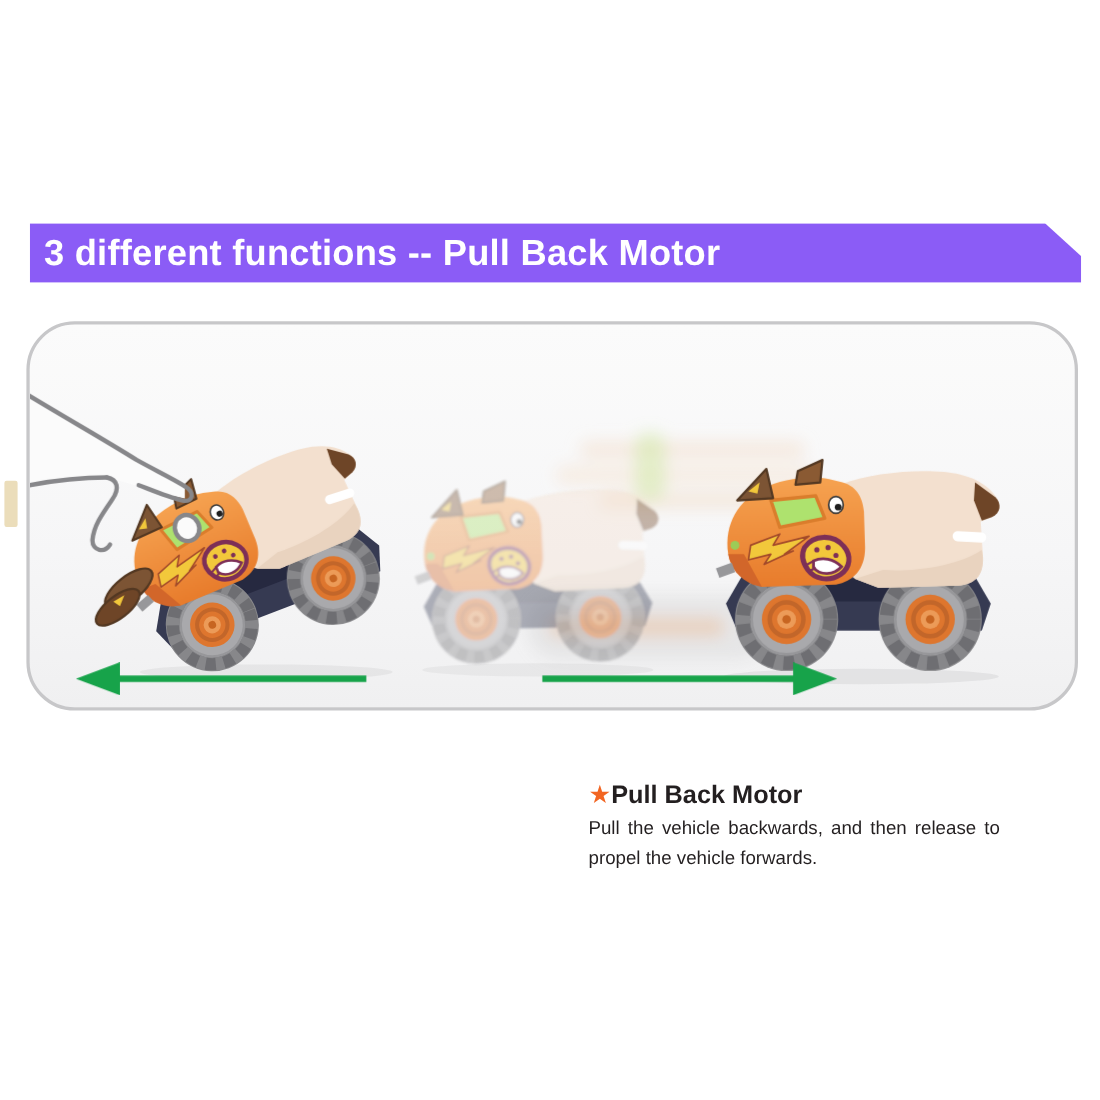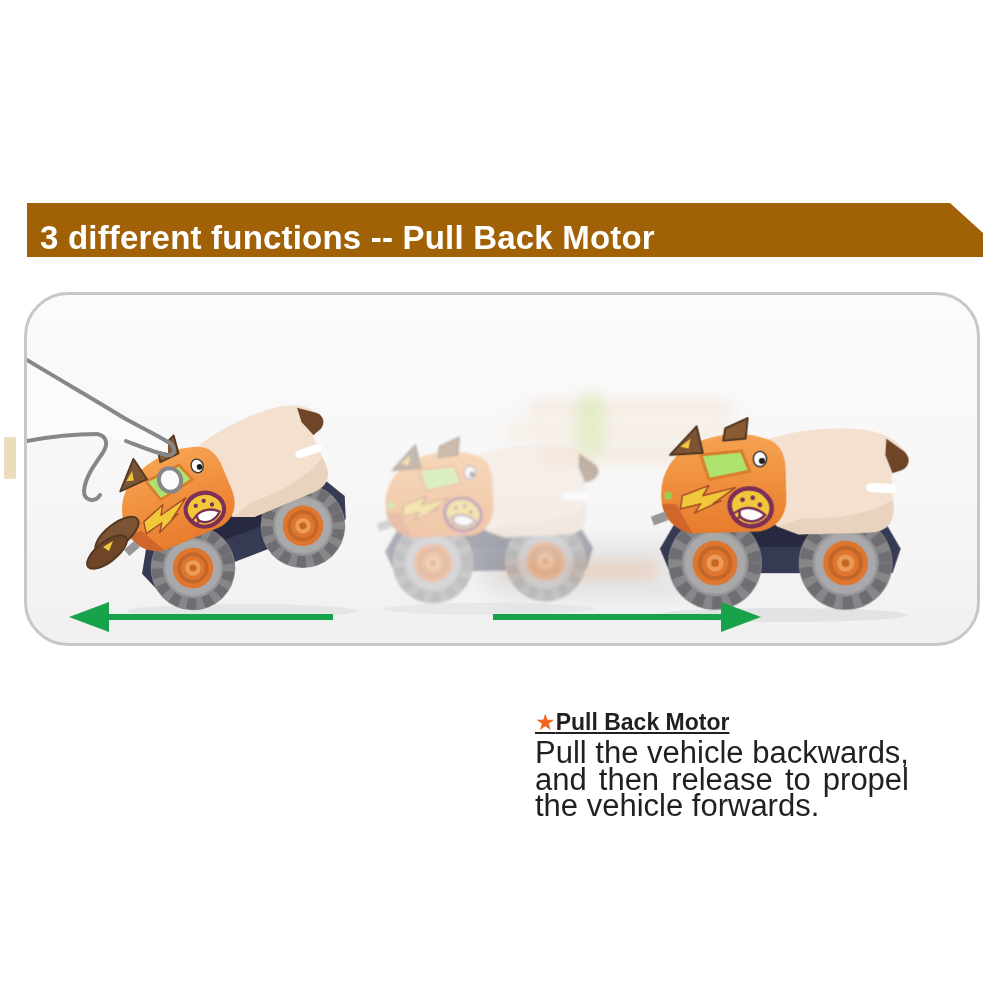--- a/index.html
+++ b/index.html
@@ -10,23 +10,23 @@
     position: relative;
     overflow: hidden;
   }
   .page { position: absolute; inset: 0; }
 
   
   .banner {
     position: absolute;
     left: 27px; top: 203px;
     width: 956px; height: 54px;
-    background: #a16207;
+    background: #8b5cf6;
     clip-path: polygon(0 0, 923px 0, 956px 30px, 956px 54px, 0 54px);
-    display: flex; align-items: flex-end;
+    display: flex; align-items: center;
   }
   .banner span {
     color: #FFFFFF;
     font-size: 33px;
     font-weight: bold;
     letter-spacing: 0.2px;
     padding-left: 13px;
     white-space: nowrap;
   }
 
@@ -65,25 +65,24 @@
     line-height: 27px;
     white-space: nowrap;
   }
   .caption-right {
     left: 535px; top: 709px;
     width: 374px;
   }
   .feature-head {
     font-size: 23px; font-weight: bold;
     line-height: 27px;
-    text-decoration: underline;
   }
   .feature-desc {
     margin: 4px 0 0 0;
-    font-size: 31px;
+    font-size: 17px;
     line-height: 26.5px;
     text-align: justify;
   }
 </style>
 </head>
 <body>
 
 <div class="page">
 
   <div class="banner">

